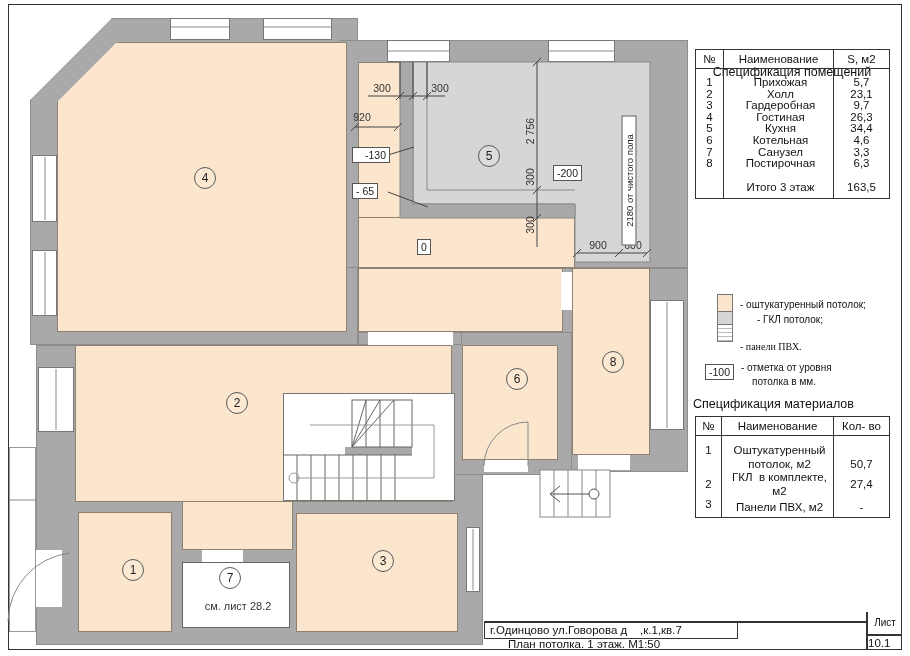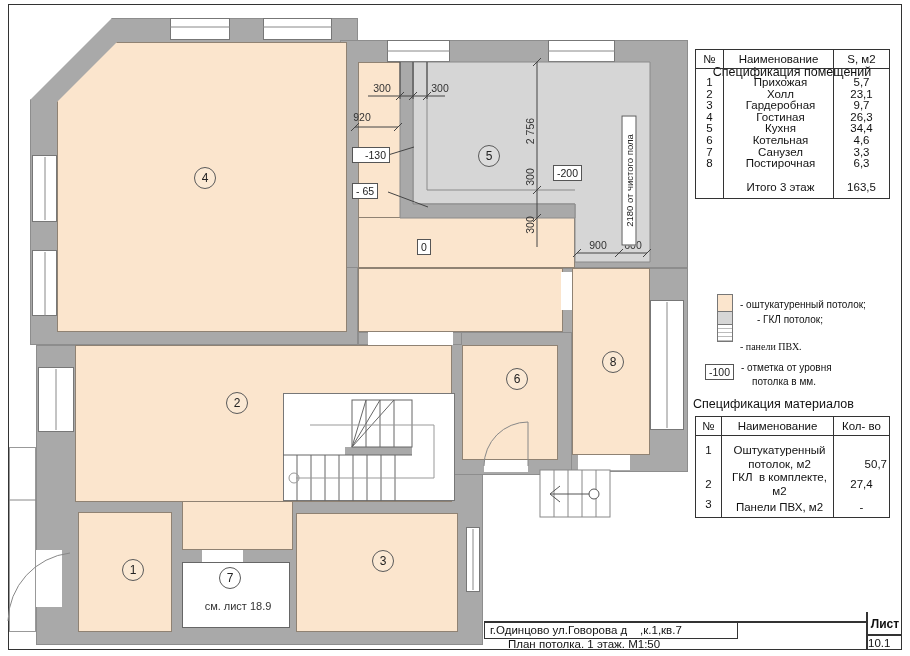--- a/index.html
+++ b/index.html
@@ -170,21 +170,21 @@
   </svg>
 
   <div class="circ" style="left:122px;top:559px;"><span>1</span></div>
   <div class="circ" style="left:226px;top:392px;"><span>2</span></div>
   <div class="circ" style="left:372px;top:550px;"><span>3</span></div>
   <div class="circ" style="left:194px;top:167px;"><span>4</span></div>
   <div class="circ" style="left:478px;top:145px;"><span>5</span></div>
   <div class="circ" style="left:506px;top:368px;"><span>6</span></div>
   <div class="circ" style="left:219px;top:567px;"><span>7</span></div>
   <div class="circ" style="left:602px;top:351px;"><span>8</span></div>
-  <div class="dim" style="left:186px;top:600px;width:104px;font-size:11px;">см. лист 18.9</div>
+  <div class="dim" style="left:186px;top:600px;width:104px;font-size:11px;">см. лист 28.2</div>
 
   <div class="dim" style="left:368px;top:82px;width:28px;">300</div>
   <div class="dim" style="left:426px;top:82px;width:28px;">300</div>
   <div class="dim" style="left:348px;top:111px;width:28px;">920</div>
   <div class="vdim" style="left:508px;top:125px;width:44px;">2 756</div>
   <div class="vdim" style="left:517px;top:171px;width:26px;">300</div>
   <div class="vdim" style="left:517px;top:219px;width:26px;">300</div>
   <div class="dim" style="left:584px;top:239px;width:28px;">900</div>
   <div class="dim" style="left:619px;top:239px;width:28px;">600</div>
 
@@ -281,21 +281,21 @@
       <tr>
         <th class="cnum">№</th>
         <th>Наименование</th>
         <th class="cval">Кол- во</th>
       </tr>
     </thead>
     <tbody>
       <tr class="pad">
           <td class="cnum" style="vertical-align:top;padding-top:8px;">1</td>
           <td class="cname">Оштукатуренный потолок, м2</td>
-          <td class="cval" style="vertical-align:bottom;text-align:right;">50,7</td>
+          <td class="cval" style="vertical-align:bottom;">50,7</td>
         </tr>
       <tr>
           <td class="cnum">2</td>
           <td class="cname">ГКЛ &nbsp;в комплекте, м2</td>
           <td class="cval">27,4</td>
         </tr>
       <tr>
           <td class="cnum" style="padding-bottom:5px;">3</td>
           <td class="cname">Панели ПВХ, м2</td>
           <td class="cval">-</td>
@@ -304,16 +304,16 @@
   </table>
 
   <div class="abs" style="left:484px;top:612px;width:418px;height:38px;">
     <div class="tb-line" style="left:0;top:9px;width:382px;height:1.5px;"></div>
     <div class="abs" style="left:0;top:9px;width:254px;height:18px;border:1.5px solid #333;box-sizing:border-box;">
       <div class="tb-text" style="left:5px;top:2px;">г.Одинцово ул.Говорова д&nbsp;&nbsp;&nbsp;&nbsp;,к.1,кв.7</div>
     </div>
     <div class="tb-text" style="left:24px;top:26px;">План потолка. 1 этаж. М1:50</div>
     <div class="tb-line" style="left:382px;top:0;width:1.5px;height:38px;"></div>
     <div class="tb-line" style="left:382px;top:22px;width:36px;height:1.5px;"></div>
-    <div class="tb-text" style="left:384px;top:5px;width:34px;text-align:center;font-size:12px;font-weight:bold;">Лист</div>
+    <div class="tb-text" style="left:384px;top:5px;width:34px;text-align:center;font-size:10px;">Лист</div>
     <div class="tb-text" style="left:384px;top:25px;width:16px;text-align:center;">10.1</div>
   </div>
 </div>
 
 </body></html>

